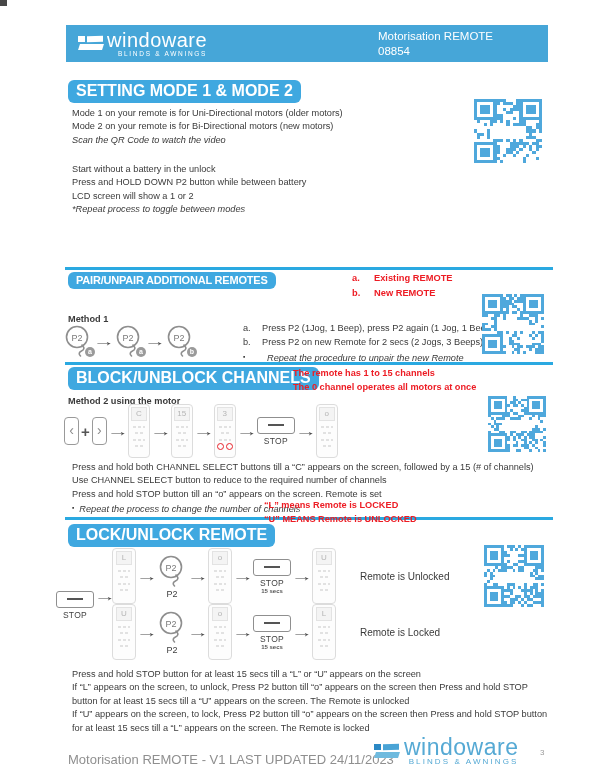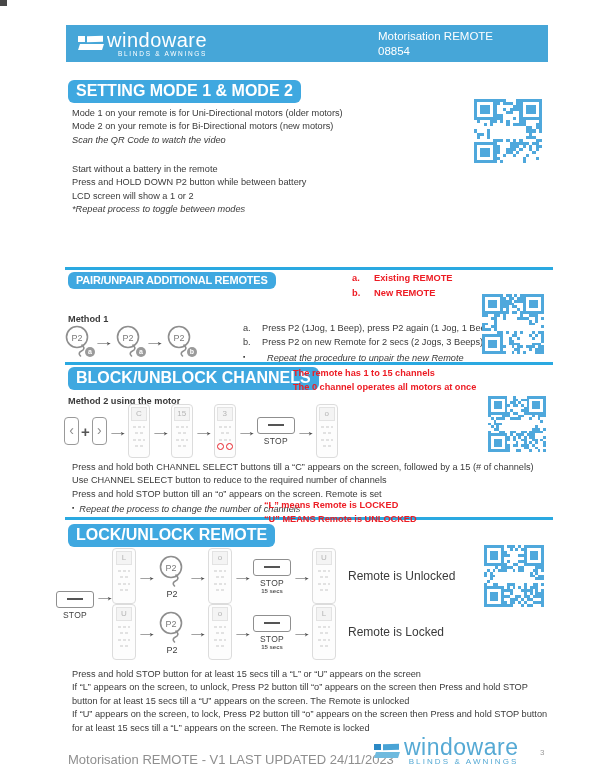--- a/index.html
+++ b/index.html
@@ -56,21 +56,21 @@
   .stopbtn{display:flex;align-items:center;justify-content:center;width:36px;height:15px;
            border:1.5px solid #8f8f8f;border-radius:3px;background:#fff;}
   .stopbtn i{display:block;width:16px;height:2px;background:#555;}
   .stoplbl{font-size:8.5px;color:#3f3f3f;margin-top:2px;letter-spacing:.3px;}
   .stopsecs{font-size:6px;font-weight:bold;color:#555;line-height:6px;}
   .p2wrap{position:relative;display:inline-block;width:30px;height:34px;}
   .p2sub{position:absolute;right:-2px;bottom:1px;width:10px;height:10px;border-radius:50%;
          background:#9a9a9a;color:#fff;font-size:7px;line-height:10px;text-align:center;font-weight:bold;}
   .p2grp{display:inline-flex;flex-direction:column;align-items:center;}
   .p2lbl{font-size:9px;color:#3f3f3f;margin-top:1px;}
-  .result{font-size:12px;color:#3a3a3a;margin-left:12px;white-space:nowrap;}
+  .result{font-size:10px;color:#3a3a3a;margin-left:24px;white-space:nowrap;}
   .leftstop{position:absolute;left:56px;top:586px;}
   
   .foot-text{position:absolute;left:68px;top:752px;font-size:13px;color:#8f8f8f;}
   .flogo{position:absolute;left:374px;top:736px;display:flex;align-items:flex-start;}
   .flogo .licon{width:26px;height:17px;margin-top:8px;color:#2a88c4;}
   .flogo .licon .l2{background:#4aa4d6;}
   .flogo .licon .l3{background:#6fbade;}
   .flogo-name{font-size:23px;line-height:23px;color:#55a9d4;letter-spacing:.5px;}
   .flogo-tag{font-size:8px;color:#55a9d4;letter-spacing:2.1px;text-align:right;margin-top:-2px;}
   .pageno{position:absolute;left:540px;top:748px;font-size:8px;color:#9a9a9a;}
@@ -99,21 +99,21 @@
     </div>
   </div>
 
   <div class="badge" style="left:68px;top:80px;font-size:16px;">SETTING MODE 1 &amp; MODE 2</div>
   <div class="txt" style="left:72px;top:107px;">
     <div>Mode 1 on your remote is for Uni-Directional motors (older motors)</div>
     <div>Mode 2 on your remote is for Bi-Directional motors (new motors)</div>
     <div class="it">Scan the QR Code to watch the video</div>
   </div>
   <div class="txt" style="left:72px;top:163px;">
-    <div>Start without a battery in the remote</div>
+    <div>Start without a battery in the unlock</div>
     <div>Press and HOLD DOWN P2 button while between battery</div>
     <div>LCD screen will show a 1 or 2</div>
     <div class="it">*Repeat process to toggle between modes</div>
   </div>
   <div class="qr" style="left:474px;top:99px;width:68px;height:64px;">
       <i class="on"></i>
       <i class="on"></i>
       <i class="on"></i>
       <i class="on"></i>
       <i class="on"></i>

